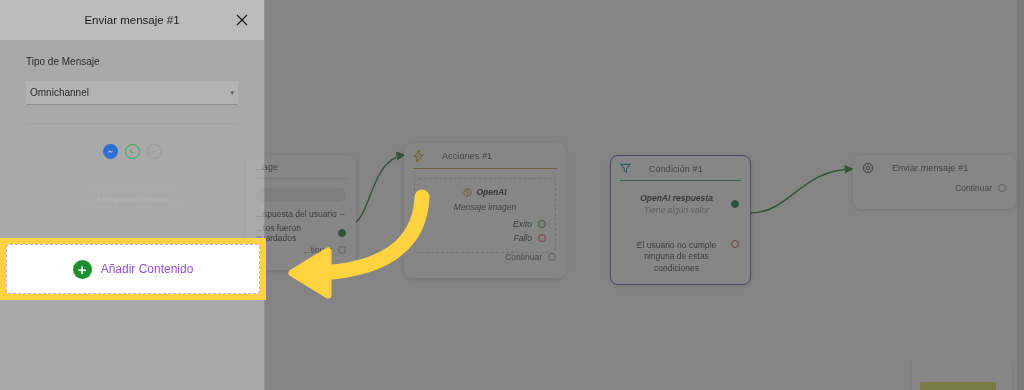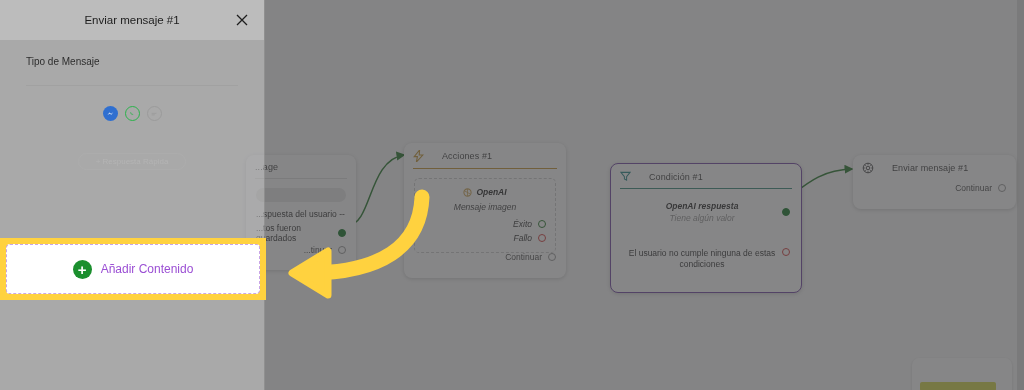--- a/index.html
+++ b/index.html
@@ -236,21 +236,21 @@
             <span class="port red"></span>
           </div>
         </div>
       </div>
       <div class="continue-row" style="position:absolute;bottom:7px;right:0;">
         <span>Continuar</span>
         <span class="port gray"></span>
       </div>
     </div>
 
-    <div class="node" style="left:610px; top:163px; width:192px; height:130px; border:1.5px solid #7a4fa8; background:#fff;">
+    <div class="node" style="left:610px; top:155px; width:141px; height:130px; border:1.5px solid #7a4fa8; background:#fff;">
       <div class="node-header">
         <span class="ico">
           <svg width="11" height="11" viewBox="0 0 12 12">
               <path d="M1 1.5h10L7.2 6.2V10L4.8 8.6V6.2z" fill="none" stroke="#2e8b8b" stroke-width="1.1"></path>
             </svg>
         </span>
         <span class="hdr-label">Condición #1</span>
       </div>
       <div class="hdr-rule" style="background:#3f8f7f;"></div>
       <div class="node-body" style="padding:12px 11px 0 11px;">
@@ -296,20 +296,24 @@
     <div id="dlg-title">
       <span>Enviar mensaje #1</span>
       <span id="dlg-close">
         <svg width="16" height="16" viewBox="0 0 16 16">
             <path d="M3 3 L13 13 M13 3 L3 13" stroke="#1d1d1d" stroke-width="1.3"></path>
           </svg>
       </span>
     </div>
     <div id="dlg-body">
       <div class="field-label">Tipo de Mensaje</div>
+      <div class="select-box">
+        <span>Omnichannel</span>
+        <span class="caret">▾</span>
+      </div>
       <div class="dlg-divider"></div>
 
       <div class="chan-row">
         <span class="chan" style="background:#2f6fd0;display:flex;align-items:center;justify-content:center;">
           <svg width="9" height="9" viewBox="0 0 10 10">
               <path d="M1.6 6.6 4 4l1.6 1.6L8 3.6 5.8 6.4 4.2 4.9z" fill="#fff"></path>
             </svg>
         </span>
         <span class="chan" style="border:1.4px solid #2bb34b;display:flex;align-items:center;justify-content:center;">
           <svg width="8" height="8" viewBox="0 0 10 10">

